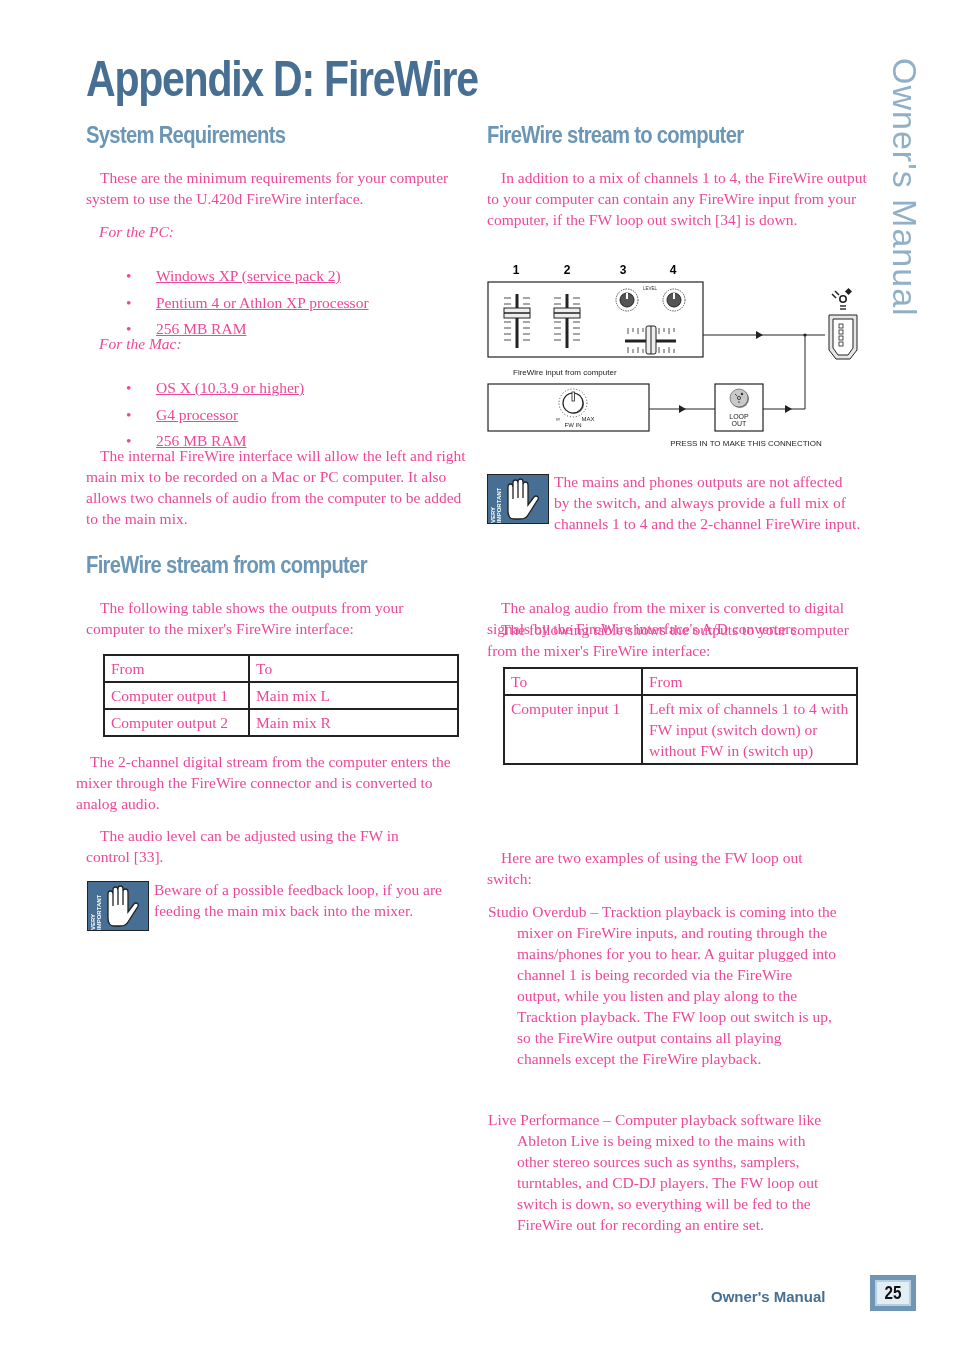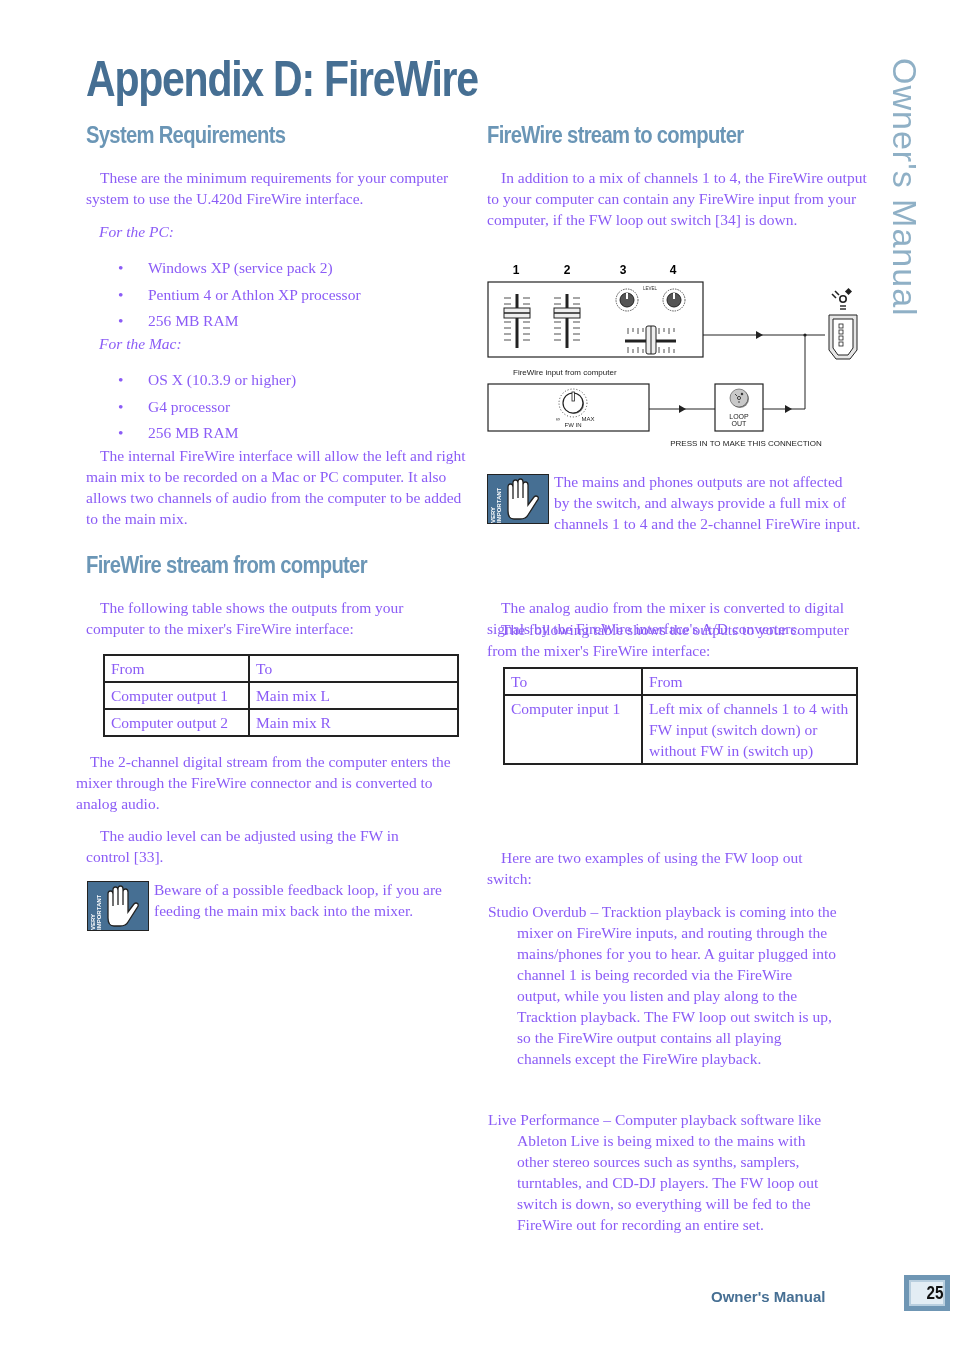--- a/index.html
+++ b/index.html
@@ -1,45 +1,45 @@
 <!DOCTYPE html>
 <html><head>
 <meta charset="utf-8">
 <style>
   html, body { margin: 0; padding: 0; background: #ffffff; }
   body { width: 954px; height: 1350px; position: relative; overflow: hidden;
          font-family: "DejaVu Serif", serif; color: #222; }
-  .serif { font-family: "Liberation Serif", "DejaVu Serif", serif; font-size: 15.5px; line-height: 21px; color: #8b5cf6; }
+  .serif { font-family: "Liberation Serif", "DejaVu Serif", serif; font-size: 15.5px; line-height: 21px; color: #ec4899; }
   .title { position: absolute; left: 86px; top: 50px; margin: 0;
            font-family: "Liberation Sans", sans-serif; font-weight: bold; font-size: 50px;
            color: #466f93; letter-spacing: -1.5px; transform: scaleX(0.82); transform-origin: left top; }
   .h2 { position: absolute; margin: 0; font-family: "Liberation Sans", sans-serif; font-weight: bold;
         font-size: 23px; color: #6b96b6; letter-spacing: -0.8px; transform: scaleX(0.88); transform-origin: left top; }
   .side { position: absolute; right: 30px; top: 58px; writing-mode: vertical-rl;
           font-family: "Liberation Sans", sans-serif; font-size: 34px; color: #8fb0c6; letter-spacing: 1px; font-weight: 300; }
   p { margin: 0; }
   .para { position: absolute; text-indent: 14px; }
   .label-it { position: absolute; font-weight: normal; font-style: italic; }
-  .bullets { position: absolute; list-style: none; margin: 4px; padding: 0; }
+  .bullets { position: absolute; list-style: none; margin: 12px; padding: 0; text-decoration: underline; }
   .bullets li { position: relative; padding-left: 44px; height: 26.5px; }
   .bullets li::before { content: "•"; position: absolute; left: 14px; }
   table.t { position: absolute; border-collapse: collapse; }
   table.t td { border: 2px solid #222; padding: 2px 6px; vertical-align: top; }
   .hand { position: absolute; width: 60px; height: 48px; background: #466f93; border: 1px solid #222; }
   .hand .vi { position: absolute; left: 2px; top: 3px; writing-mode: vertical-rl; transform: rotate(180deg);
               font-family: "Liberation Sans", sans-serif; font-size: 6px; font-weight: bold; color: #fff; }
   .hand svg { position: absolute; left: 12px; top: 2px; }
   .ex { position: absolute; left: 488px; width: 350px; }
   .ex p { padding-left: 29px; text-indent: -29px; }
   .footer-label { position: absolute; left: 711px; top: 1288px; font-family: "Liberation Sans", sans-serif;
                   font-weight: bold; font-size: 15px; color: #466f93; }
   .pagebox { position: absolute; left: 870px; top: 1275px; width: 46px; height: 36px;
              background: linear-gradient(#e3edf4,#e3edf4); border: 5px solid #6f96b4; box-sizing: border-box;
-             display: flex; align-items: center; justify-content: flex-end;
-             box-shadow: inset 0 0 0 2px #b9cfdf; margin-left: 34px; }
+             display: flex; align-items: center; justify-content: center;
+             box-shadow: inset 0 0 0 2px #b9cfdf; }
   .pagebox span { font-family: "Liberation Sans", sans-serif; font-weight: bold; font-size: 18px; color: #111; transform: scaleX(0.85); }
   .diagram { position: absolute; left: 480px; top: 258px; }
   .dtext { font-family: "Liberation Sans", sans-serif; }
 </style>
 </head>
 <body>
 
 <h1 class="title">Appendix D: FireWire</h1>
 <div class="side">Owner's Manual</div>
 

